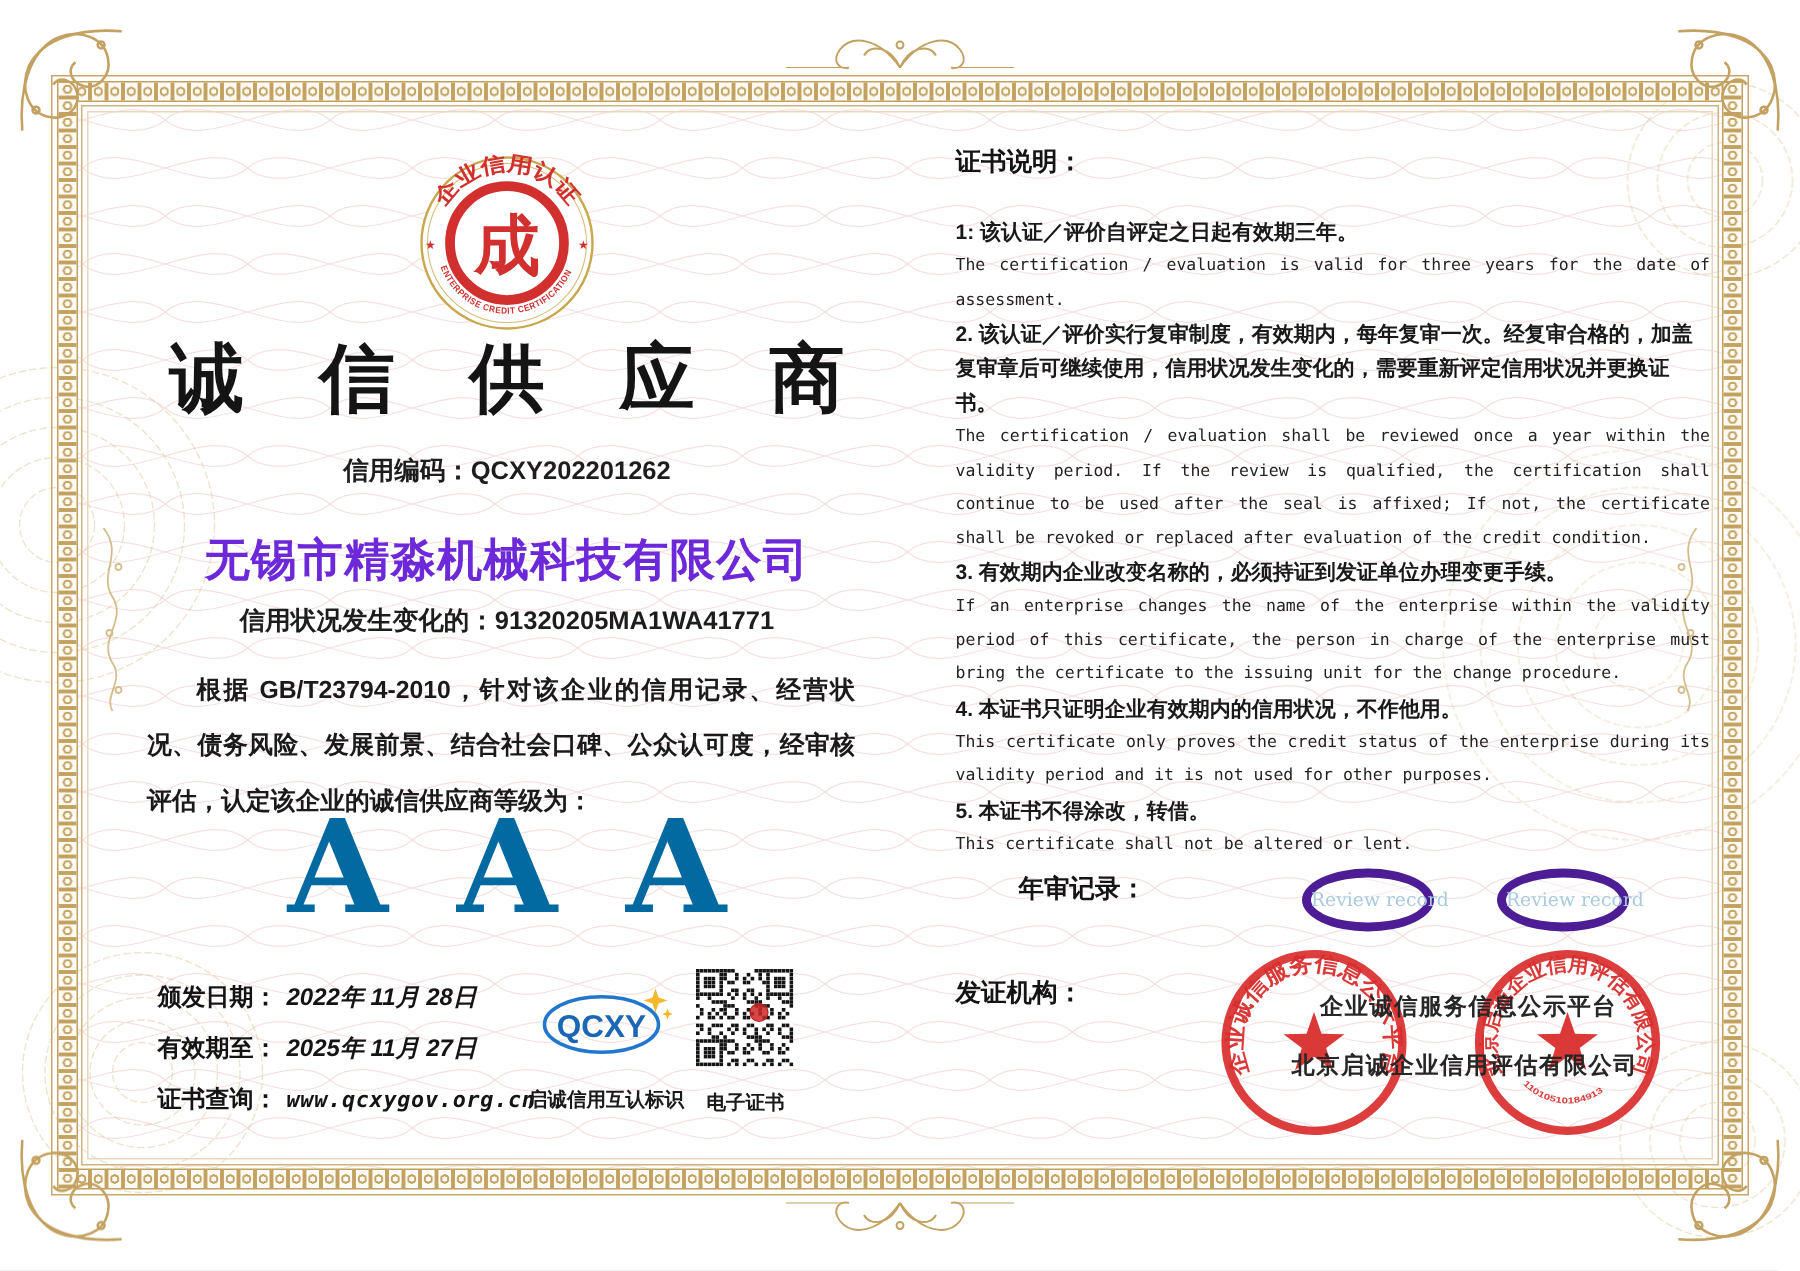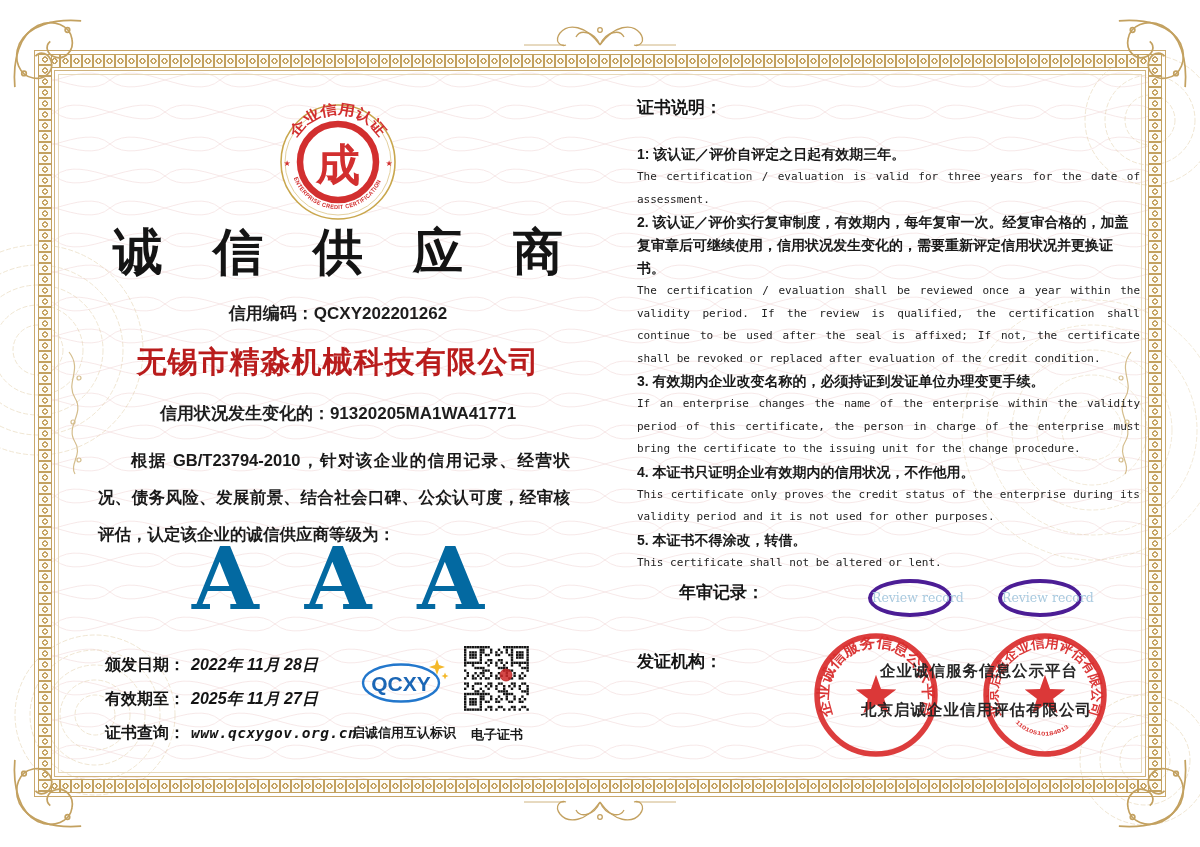--- a/index.html
+++ b/index.html
@@ -28,40 +28,40 @@
         background-size:12px 11px;}
   .band-top{top:54px;} .band-bottom{bottom:54px;}
   .band-left{left:38px;} .band-right{right:38px;}
 
   
   .title-cn{left:60px;top:206px;width:556px;text-align:center;font-size:50px;font-weight:900;
         color:#141414;letter-spacing:50px;text-indent:50px;white-space:nowrap;margin-top:13px;}
   .title-en{left:60px;top:264px;width:556px;text-align:center;font-size:19px;font-weight:700;
         color:#1a1a1a;letter-spacing:14px;text-indent:14px;word-spacing:20px;white-space:nowrap;}
   .credit-code{left:60px;top:302px;width:556px;text-align:center;font-size:17px;font-weight:700;color:#1d1d1d;}
-  .company{left:60px;top:342px;width:556px;text-align:center;font-size:30px;font-weight:700;color:#b91c1c;letter-spacing:1px;}
+  .company{left:60px;top:353px;width:556px;text-align:center;font-size:30px;font-weight:700;color:#6d28d9;letter-spacing:1px;}
   .uscc{left:60px;top:402px;width:556px;text-align:center;font-size:17px;font-weight:700;color:#1d1d1d;}
   .statement{left:98px;top:442px;width:472px;font-size:16.5px;font-weight:600;color:#1a1a1a;
         line-height:37px;text-align:justify;text-indent:2em;}
   .grade{left:60px;top:528px;width:556px;text-align:center;font-family:"DejaVu Serif",serif;
         font-size:86px;font-weight:700;color:#0369a1;letter-spacing:46px;text-indent:46px;white-space:nowrap;}
   .issue-block{left:105px;top:655px;}
   .issue-row{font-size:16px;font-weight:700;color:#141414;margin-bottom:13px;white-space:nowrap;}
   .issue-row .val{margin-left:6px;font-style:italic;}
   .url-val{font-family:"DejaVu Sans Mono",monospace;font-size:14.5px;letter-spacing:0.5px;}
   .caption{font-size:13px;font-weight:700;color:#1a1a1a;text-align:center;}
 
   
   .notes{left:637px;top:96px;width:503px;}
   .notes-heading{font-size:17px;font-weight:700;color:#141414;margin:0 0 24px 0;}
   .note-cn{font-size:14px;font-weight:700;color:#191919;line-height:23px;margin:0;}
   .note-en{font-family:"DejaVu Sans Mono",monospace;font-size:11px;color:#222;
         line-height:22.5px;margin:0;text-align:justify;}
   .sec-heading{font-size:17px;font-weight:700;color:#141414;white-space:nowrap;}
-  .review-oval{width:76px;height:30px;border:4px solid #4c1d95;border-radius:50%;
+  .review-oval{width:76px;height:30px;border:6px solid #4c1d95;border-radius:50%;
         font-family:"DejaVu Serif",serif;font-size:12.5px;color:#a9cadf;text-align:center;
         line-height:29px;background:rgba(255,255,255,.4);white-space:nowrap;}
   .issuer-line{font-size:15.5px;font-weight:700;color:#262626;letter-spacing:1px;white-space:nowrap;z-index:5;}
 </style>
 </head>
 <body>
 
 <div class="page">
 
   <svg class="abs" style="left:0;top:0;" width="1200" height="847" viewBox="0 0 1200 847" aria-hidden="true">

